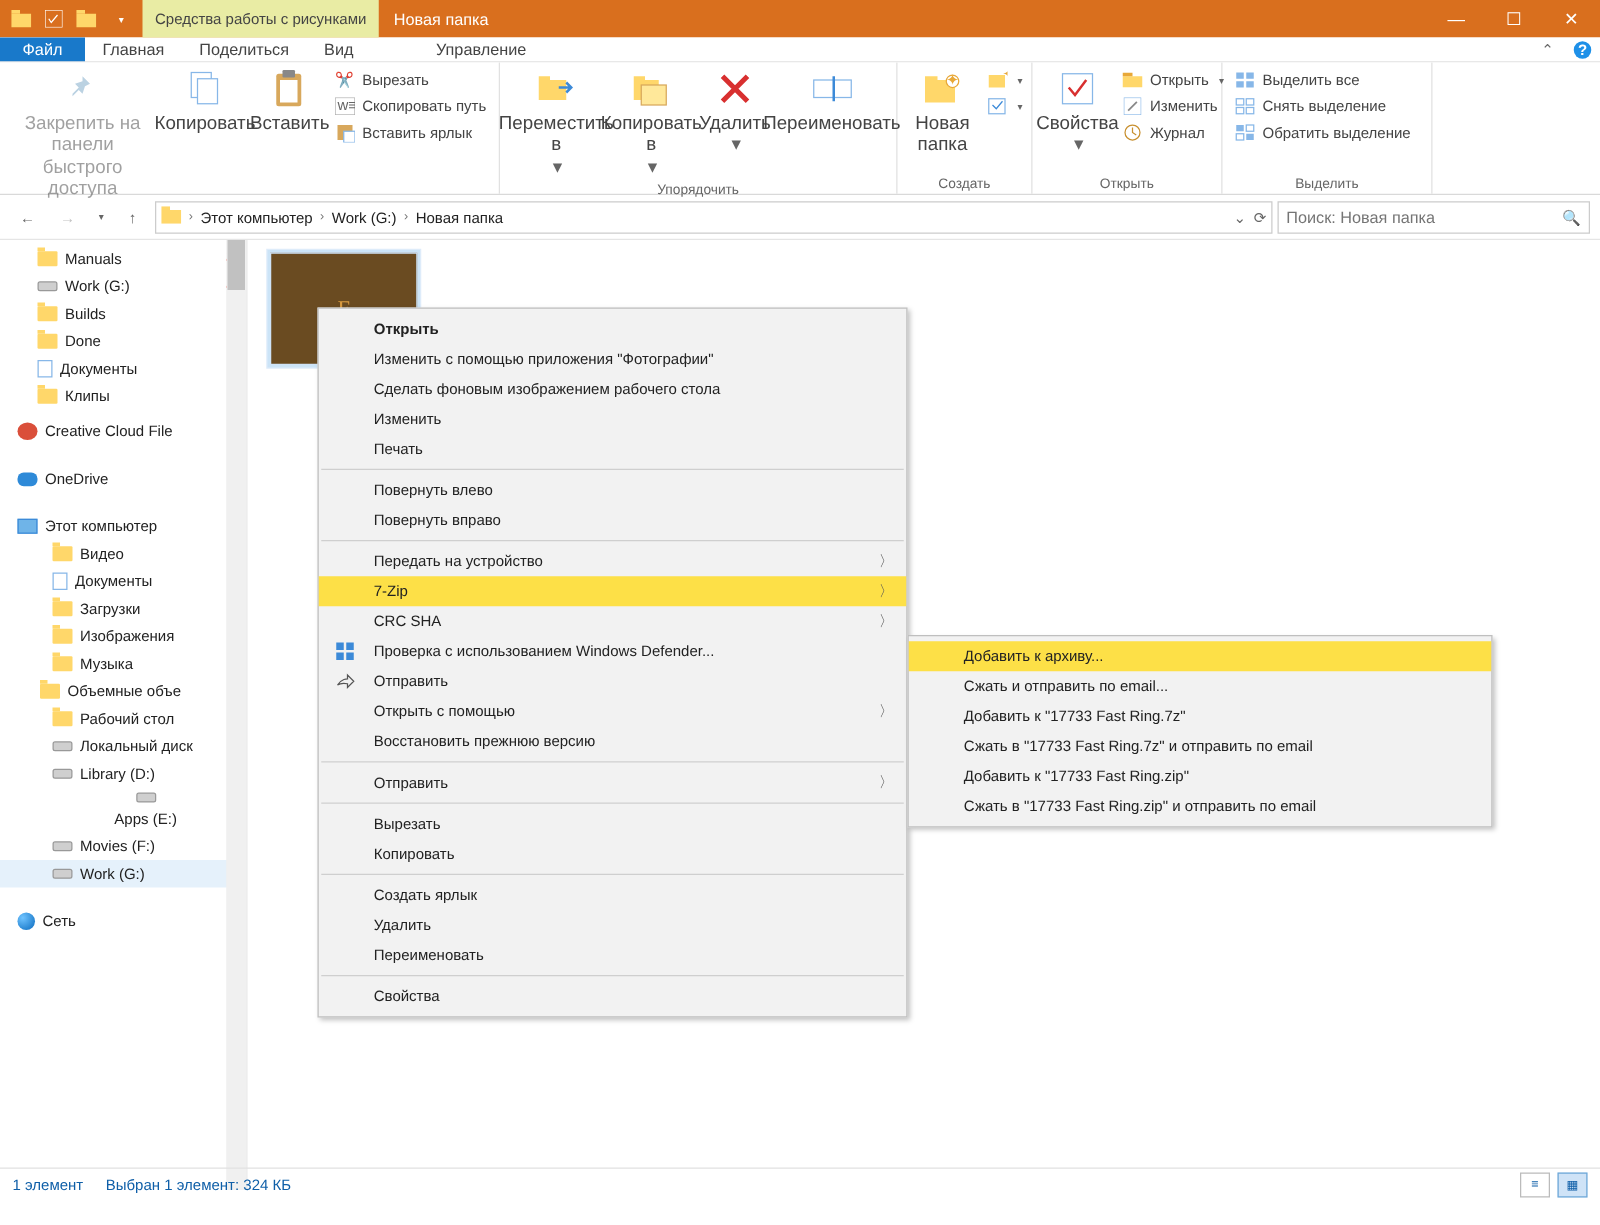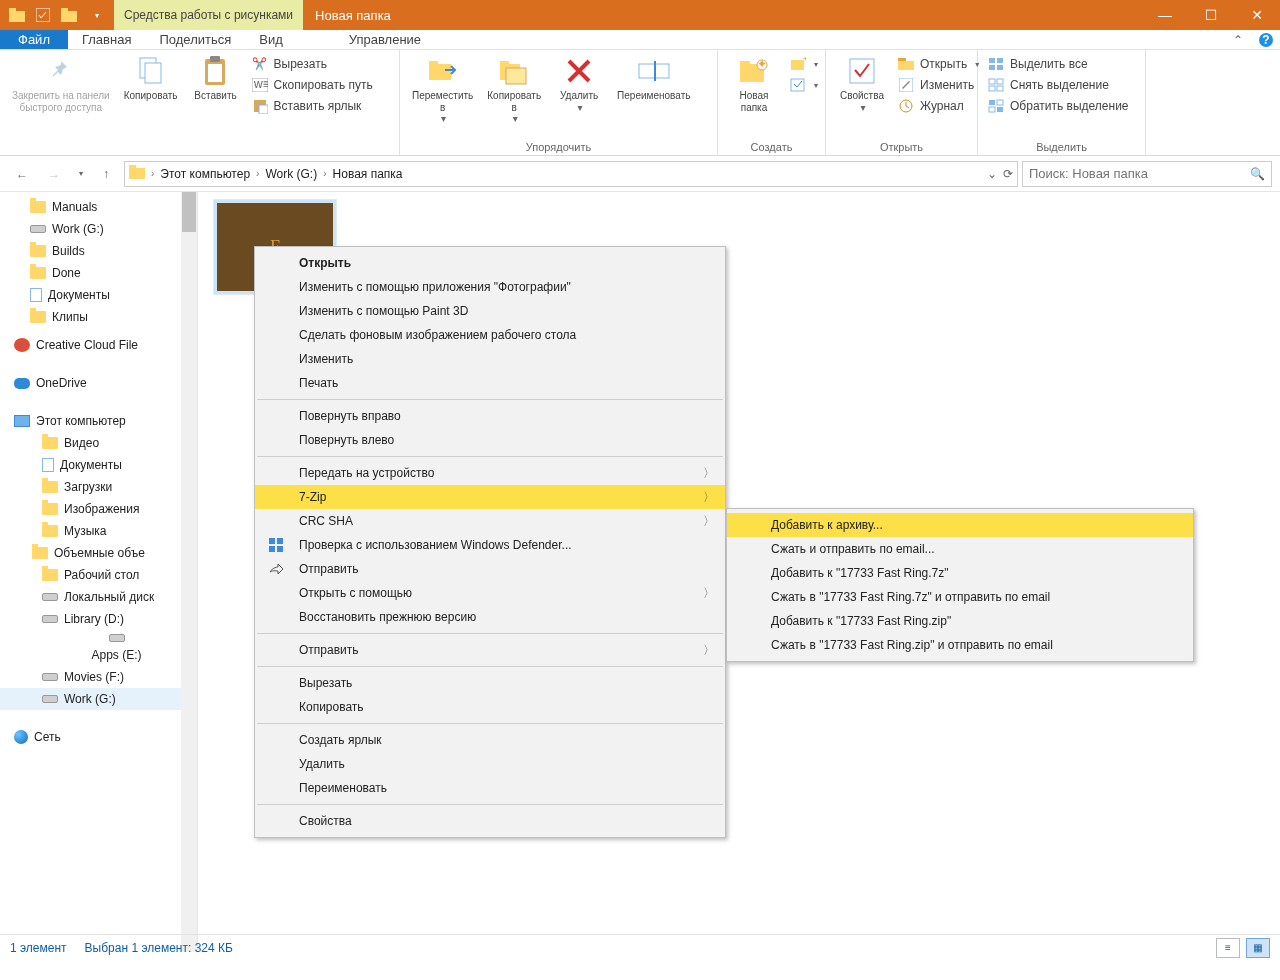--- a/index.html
+++ b/index.html
@@ -23,21 +23,21 @@
 .tabrow .collapse { width: 28px; display: flex; align-items: center; justify-content: center; color: #666; }
 .tabrow .help { width: 28px; display: flex; align-items: center; justify-content: center; }
 
 
 .ribbon { height: 106px; background: #fff; border-bottom: 1px solid #d9d9d9; display: flex; }
 .group { border-right: 1px solid #e1e1e1; display: flex; flex-direction: column; padding: 2px 6px 0; }
 .group-body { flex: 1; display: flex; align-items: flex-start; gap: 2px; }
 .group-label { text-align: center; font-size: 11px; color: #666; padding: 2px 0; }
 .bigbtn { display: flex; flex-direction: column; align-items: center; justify-content: flex-start; padding: 2px 6px; text-align: center; color: #444; min-width: 60px; }
 .bigbtn .bi { width: 34px; height: 34px; margin-bottom: 2px; display: flex; align-items: center; justify-content: center; }
-.bigbtn span { font-size: 10px; line-height: 1.15; }
+.bigbtn span { font-size: 15px; line-height: 1.15; }
 .smallstack { display: flex; flex-direction: column; gap: 1px; padding-top: 2px; }
 .smallbtn { display: flex; align-items: center; gap: 6px; padding: 2px 4px; color: #444; font-size: 12px; white-space: nowrap; }
 .smallbtn .si { width: 16px; height: 16px; display: inline-flex; align-items: center; justify-content: center; }
 
 
 .navrow { height: 36px; display: flex; align-items: center; padding: 0 8px; gap: 4px; border-bottom: 1px solid #e5e5e5; }
 .navbtn { width: 28px; height: 28px; display: flex; align-items: center; justify-content: center; color: #666; }
 .addrbox { flex: 1; height: 26px; border: 1px solid #ccc; display: flex; align-items: center; padding: 0 4px; gap: 6px; font-size: 13px; }
 .addrbox .crumb { color: #222; }
 .addrbox .sep { color: #777; font-size: 10px; }
@@ -501,27 +501,26 @@
     <div class="thumb">
       <div class="thumb-box">F</div>
       <div class="thumb-label">1</div>
     </div>
   </div>
 </div>
 
 <div class="ctxmenu" id="ctx1">
     <div class="mi bold "><span>Открыть</span></div>
     <div class="mi  "><span>Изменить с помощью приложения "Фотографии"</span></div>
-    <div class="mi  "><span>Изменить с помощью Paint 3D</span></div>
     <div class="mi  "><span>Сделать фоновым изображением рабочего стола</span></div>
     <div class="mi  "><span>Изменить</span></div>
     <div class="mi  "><span>Печать</span></div>
     <hr>
+    <div class="mi  "><span>Повернуть влево</span></div>
     <div class="mi  "><span>Повернуть вправо</span></div>
-    <div class="mi  "><span>Повернуть влево</span></div>
     <hr>
     <div class="mi  "><span>Передать на устройство</span><span class="arrow">〉</span></div>
     <div class="mi  hover"><span>7-Zip</span><span class="arrow">〉</span></div>
     <div class="mi  "><span>CRC SHA</span><span class="arrow">〉</span></div>
     <div class="mi  "><span class="mi-icon">
         <svg width="16" height="16">
           <rect x="1" y="1" width="6" height="6" fill="#3c8ad8"></rect>
           <rect x="9" y="1" width="6" height="6" fill="#3c8ad8"></rect>
           <rect x="1" y="9" width="6" height="6" fill="#3c8ad8"></rect>
           <rect x="9" y="9" width="6" height="6" fill="#3c8ad8"></rect>

